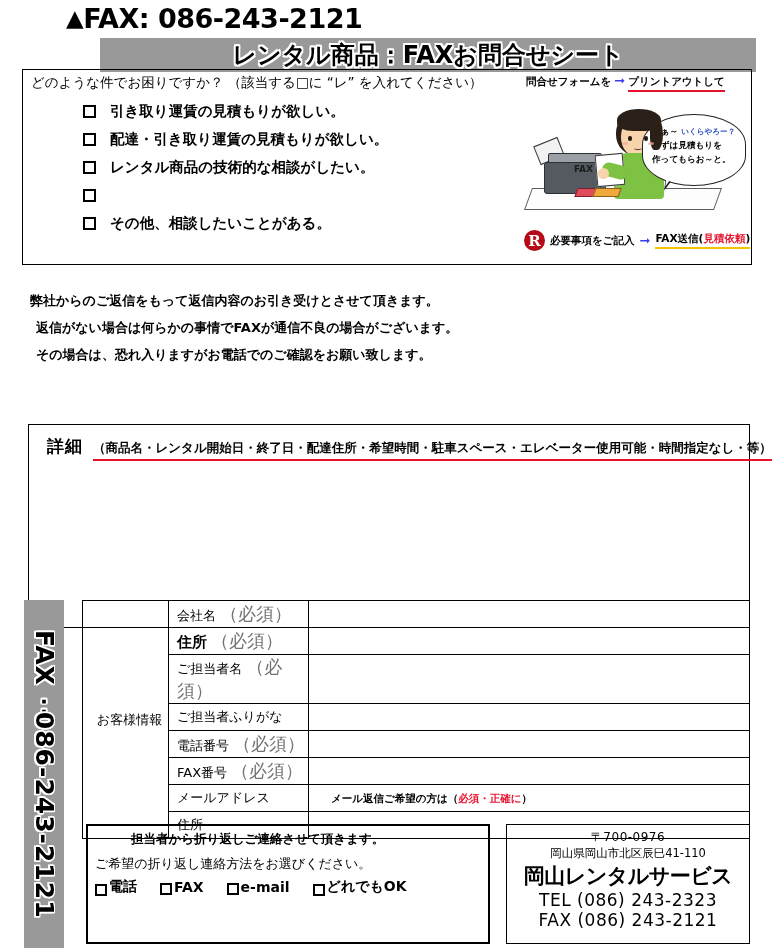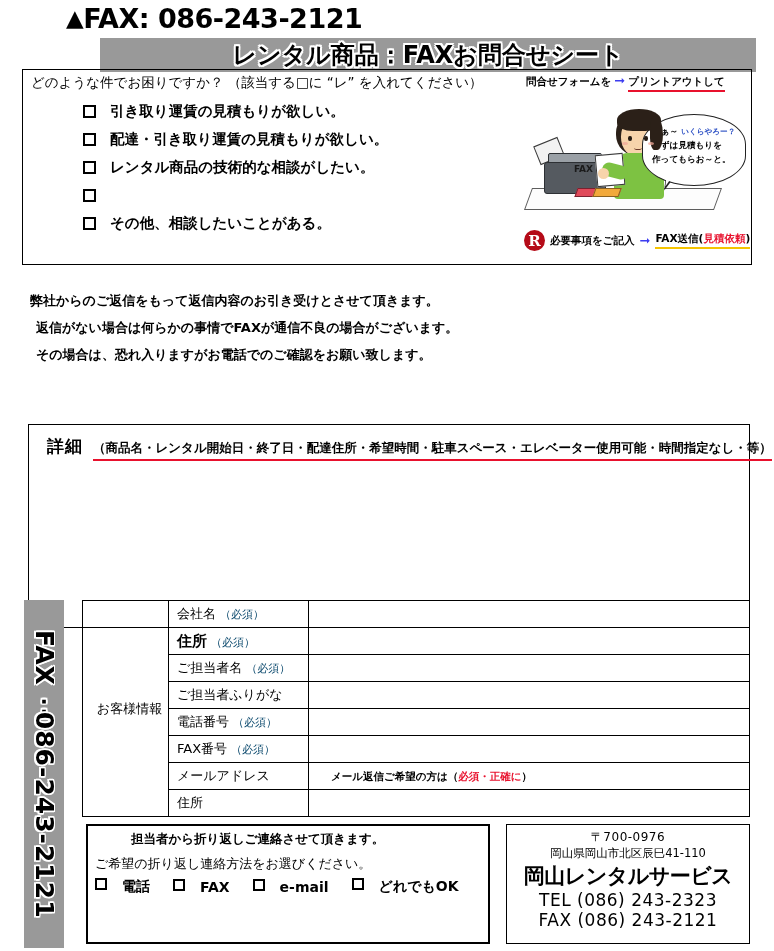--- a/index.html
+++ b/index.html
@@ -304,38 +304,38 @@
   }
   .cust-table td {
     border: 1.3px solid #000;
     height: 27px;
     font-size: 13px;
     padding: 0 0 0 8px;
     vertical-align: middle;
   }
   .col-head { width: 86px; text-align: center; font-size: 13.5px; padding-left: 0; }
   .col-label { width: 140px; }
-  .must { color: #0c4a6e; font-size: 11px; margin-left: 4px; }
+  .must { color: #737373; font-size: 18px; margin-left: 4px; }
   .lbl-big { font-size: 15px; font-weight: bold; }
   .mailnote { font-size: 10.5px; font-weight: bold; padding-left: 14px; }
   .mailnote .em { color: #e8112d; }
 
   
   .thanks {
     position: absolute;
     left: 86px; top: 824px;
     width: 404px; height: 120px;
     border: 2.2px solid #000;
     padding: 5px 6px 0 7px;
   }
   .th-title { font-size: 14.5px; font-weight: bold; margin-bottom: 20px; }
   .th-mid { font-size: 12.5px; font-weight: bold; padding-left: 36px; margin-bottom: 7px; }
   .th-sel { font-size: 13px; margin-bottom: 5px; }
   .th-boxes { display: flex; align-items: center; gap: 23px; }
-  .th-item { display: flex; align-items: flex-start; gap: 15px; }
+  .th-item { display: flex; align-items: flex-end; gap: 2px; }
   .th-cb {
     width: 12px; height: 12px;
     border: 2.2px solid #000; background: #fff; flex: none;
   }
   .th-lab { font-size: 14px; font-weight: bold; white-space: nowrap; }
 
   
   .company {
     position: absolute;
     left: 506px; top: 824px;

